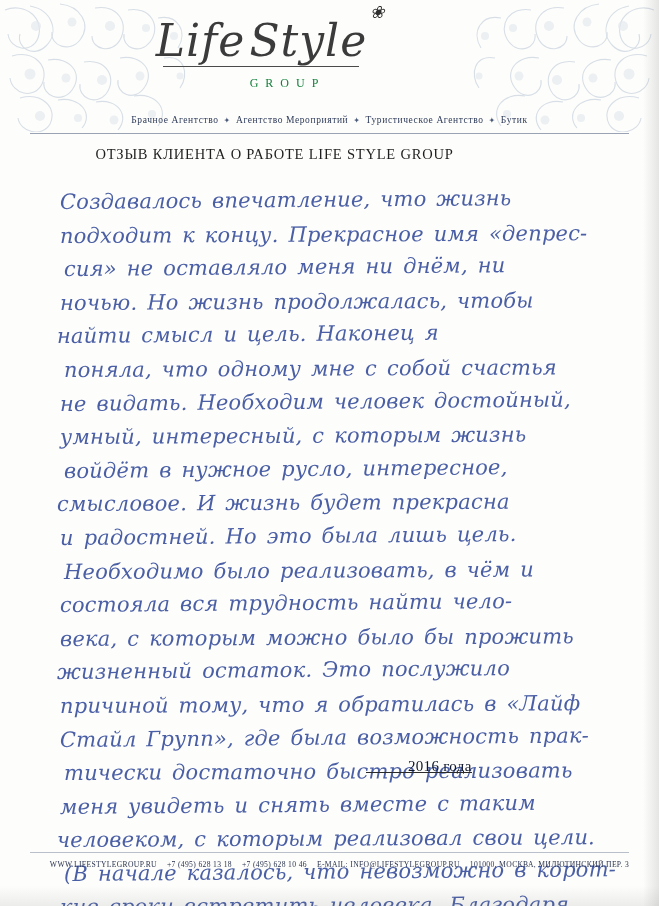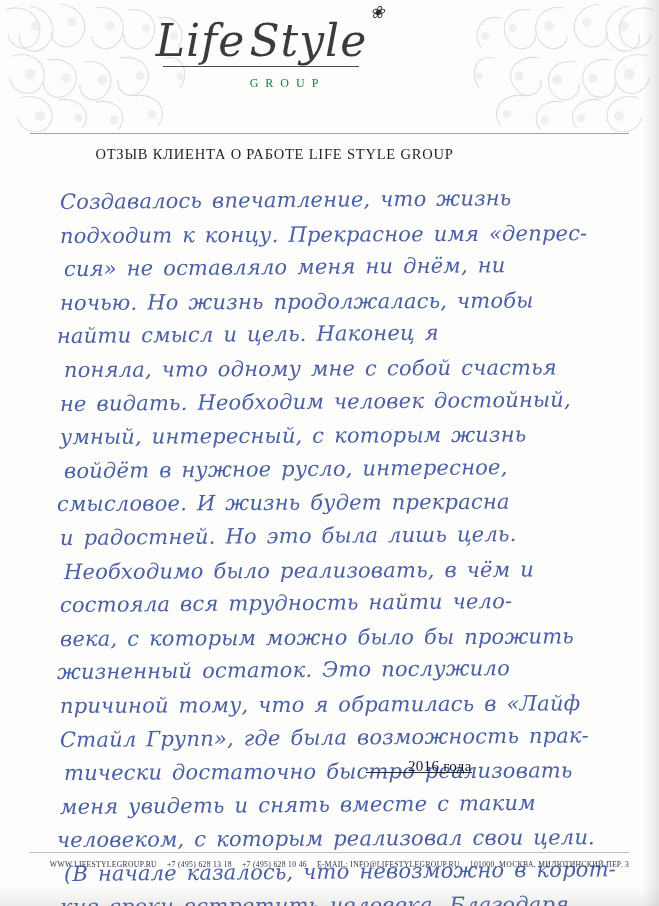--- a/index.html
+++ b/index.html
@@ -282,20 +282,23 @@
 
   <div class="logo-block">
     <div class="logo-script">
       <span>Life</span><span class="word2">Style</span>
       <span class="logo-butterfly">❀</span>
       <div class="logo-underline"></div>
     </div>
     <div class="logo-group">GROUP</div>
   </div>
 
+  <div class="services">
+    <span>Брачное Агентство</span><span class="dot">✦</span><span>Агентство Мероприятий</span><span class="dot">✦</span><span>Туристическое Агентство</span><span class="dot">✦</span><span>Бутик</span>
+  </div>
 
   <div class="rule rule-top"></div>
 
   <div class="doc-title">ОТЗЫВ КЛИЕНТА О РАБОТЕ LIFE STYLE GROUP</div>
 
   <div class="handwriting">
     <span class="ln">Создавалось впечатление, что жизнь</span>
     <span class="ln">подходит к концу. Прекрасное имя «депрес-</span>
     <span class="ln">сия» не оставляло меня ни днём, ни</span>
     <span class="ln">ночью. Но жизнь продолжалась, чтобы</span>

